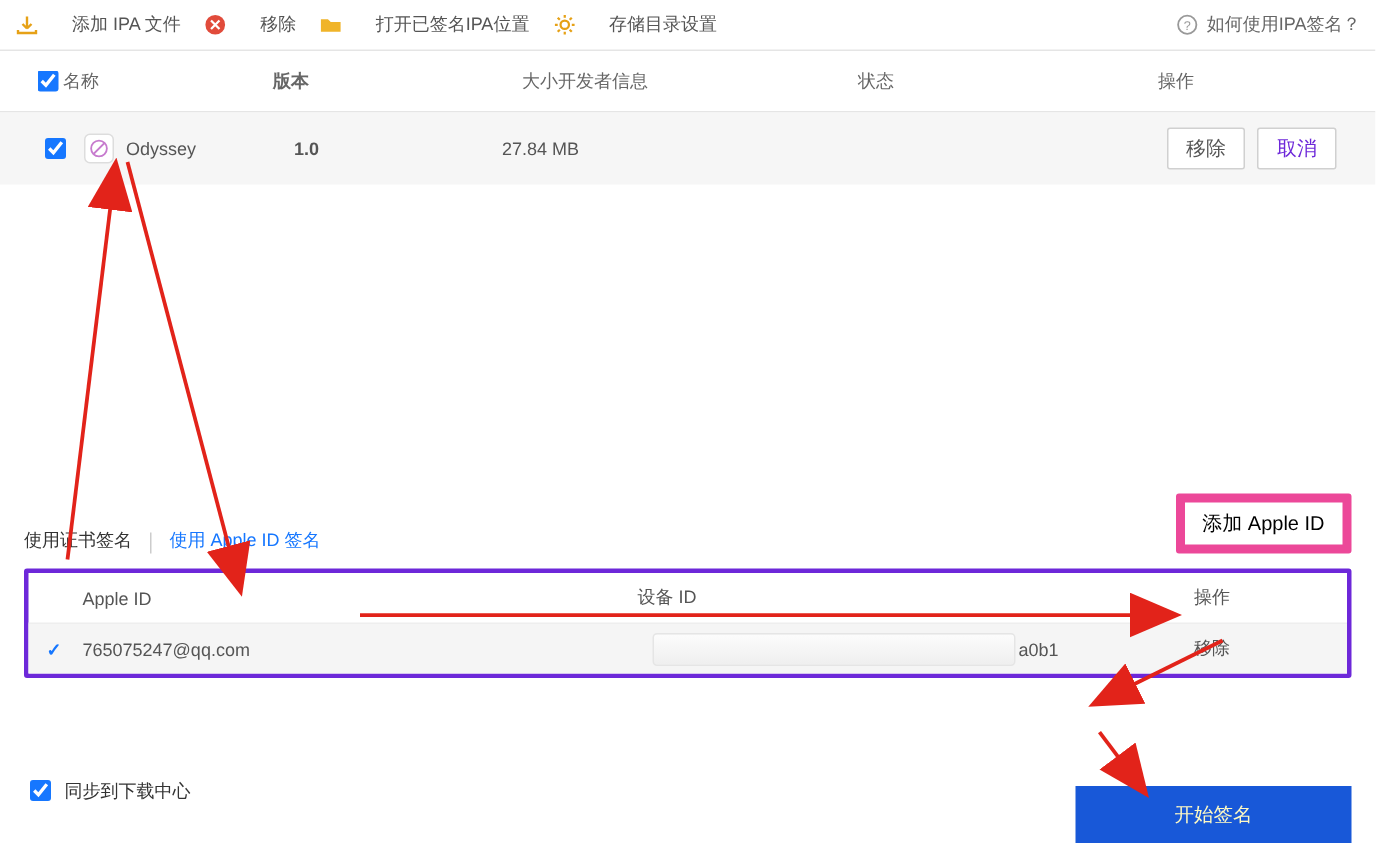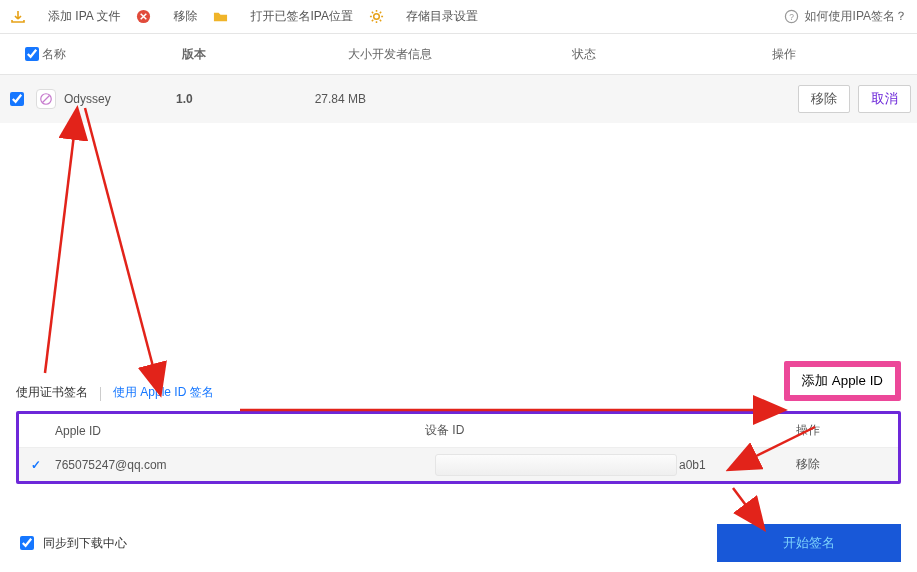--- a/index.html
+++ b/index.html
@@ -54,21 +54,21 @@
   .col-ver { flex: 0 0 100px; font-weight: bold; }
   .col-size { flex: 0 0 90px; text-align:right; }
   .col-dev { flex: 0 0 200px; }
   .col-state { flex: 0 0 200px; }
   .col-ops { margin-left: auto; flex: 0 0 130px; }
 
   
   .trow {
     display: flex;
     align-items: center;
-    padding: 10px 6px;
+    padding: 10px 26px;
     background: #f6f6f6;
     color: #555;
   }
   .appicon {
     width: 20px; height: 20px;
     border-radius: 4px;
     background: #fff;
     border:1px solid #ddd;
     display:inline-flex;
     align-items:center; justify-content:center;
@@ -139,25 +139,26 @@
   }
 
   .footer {
     display:flex; align-items:center;
     margin-top: 40px;
   }
   .sync { display:flex; align-items:center; gap:6px; color:#333; cursor:pointer; }
   .primary {
     margin-left:auto;
     background:#1858d8;
-    color:#7dd3fc;
+    color:#fef9c3;
     padding: 10px 66px;
     cursor:pointer;
     border:none;
     font-size:13px;
+    margin-top:32px;
   }
 
   
   .overlay {
     position:absolute; left:0; top:0;
     width:917px; height:572px;
     pointer-events:none;
   }
 
   .bluecheck {

